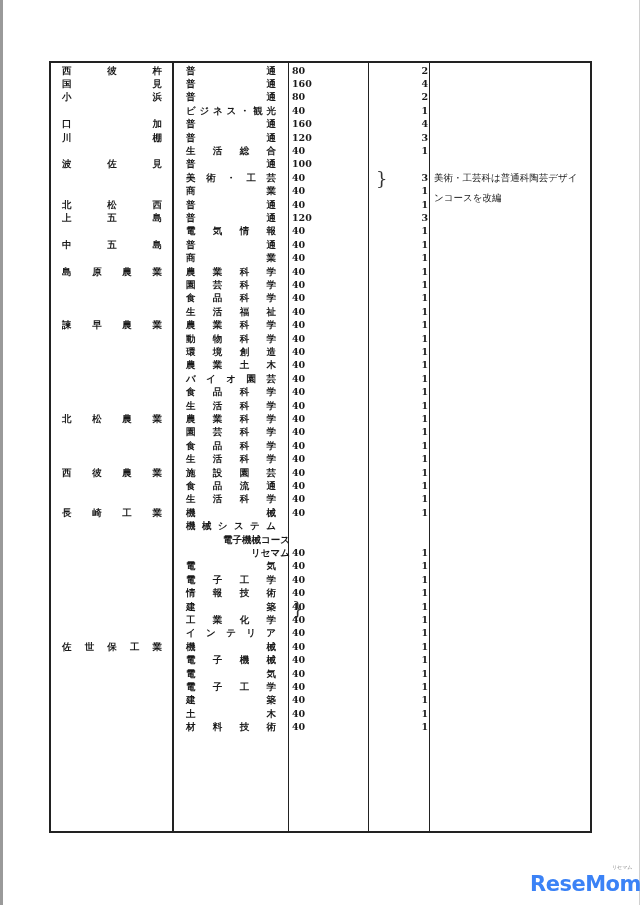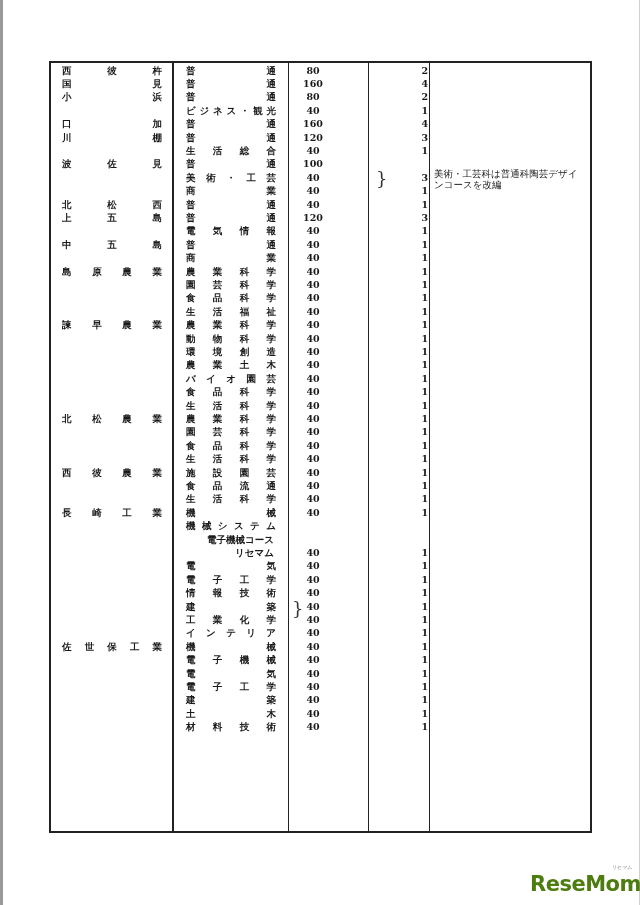--- a/index.html
+++ b/index.html
@@ -12,28 +12,28 @@
   .page-edge-right { position:absolute; right:0; top:0; width:1px; height:905px; background:#d0d0d0; }
   .table {
     position:absolute; left:49px; top:61px; width:543px; height:772px;
     border:2px solid #222; box-sizing:border-box;
   }
   .vline { position:absolute; top:61px; height:772px; background:#222; }
   .row { position:absolute; left:0; height:13.4px; width:640px; font-size:9.5px; line-height:13.4px; }
   .cell { position:absolute; top:0; height:13.4px; white-space:nowrap; font-weight:bold; }
   .school { left:62px; width:100px; display:flex; justify-content:space-between; }
   .dept { left:186px; width:90px; display:flex; justify-content:space-between; }
-  .dept.course { justify-content:flex-end; left:174px; width:100px; }
-  .cap { left:276px; width:74px; text-align:center; }
+  .dept.course { justify-content:flex-end; left:190px; width:100px; }
+  .cap { left:292px; width:74px; text-align:left; }
   .cls { left:372px; width:56px; text-align:right; }
-  .note { position:absolute; left:434px; width:150px; font-size:9.5px; line-height:11px; font-weight:normal; }
+  .note { position:absolute; left:434px; width:150px; font-size:9.5px; line-height:20px; font-weight:normal; }
   .brace { position:absolute; font-size:18px; font-weight:normal; color:#333; }
   .logo {
     position:absolute; left:530px; top:872px; font-family:"DejaVu Sans", "Liberation Sans", sans-serif;
-    font-weight:bold; font-size:21px; color:#4d7c0f; letter-spacing:-0.5px;
+    font-weight:bold; font-size:21px; color:#3b82f6; letter-spacing:-0.5px;
   }
   .logo-ruby {
     position:absolute; left:612px; top:864px; font-size:5px; color:#888;
     font-family:"DejaVu Sans", "Liberation Sans", sans-serif;
   }
 </style>
 </head>
 <body>
 
 <div class="page-edge-left"></div>

